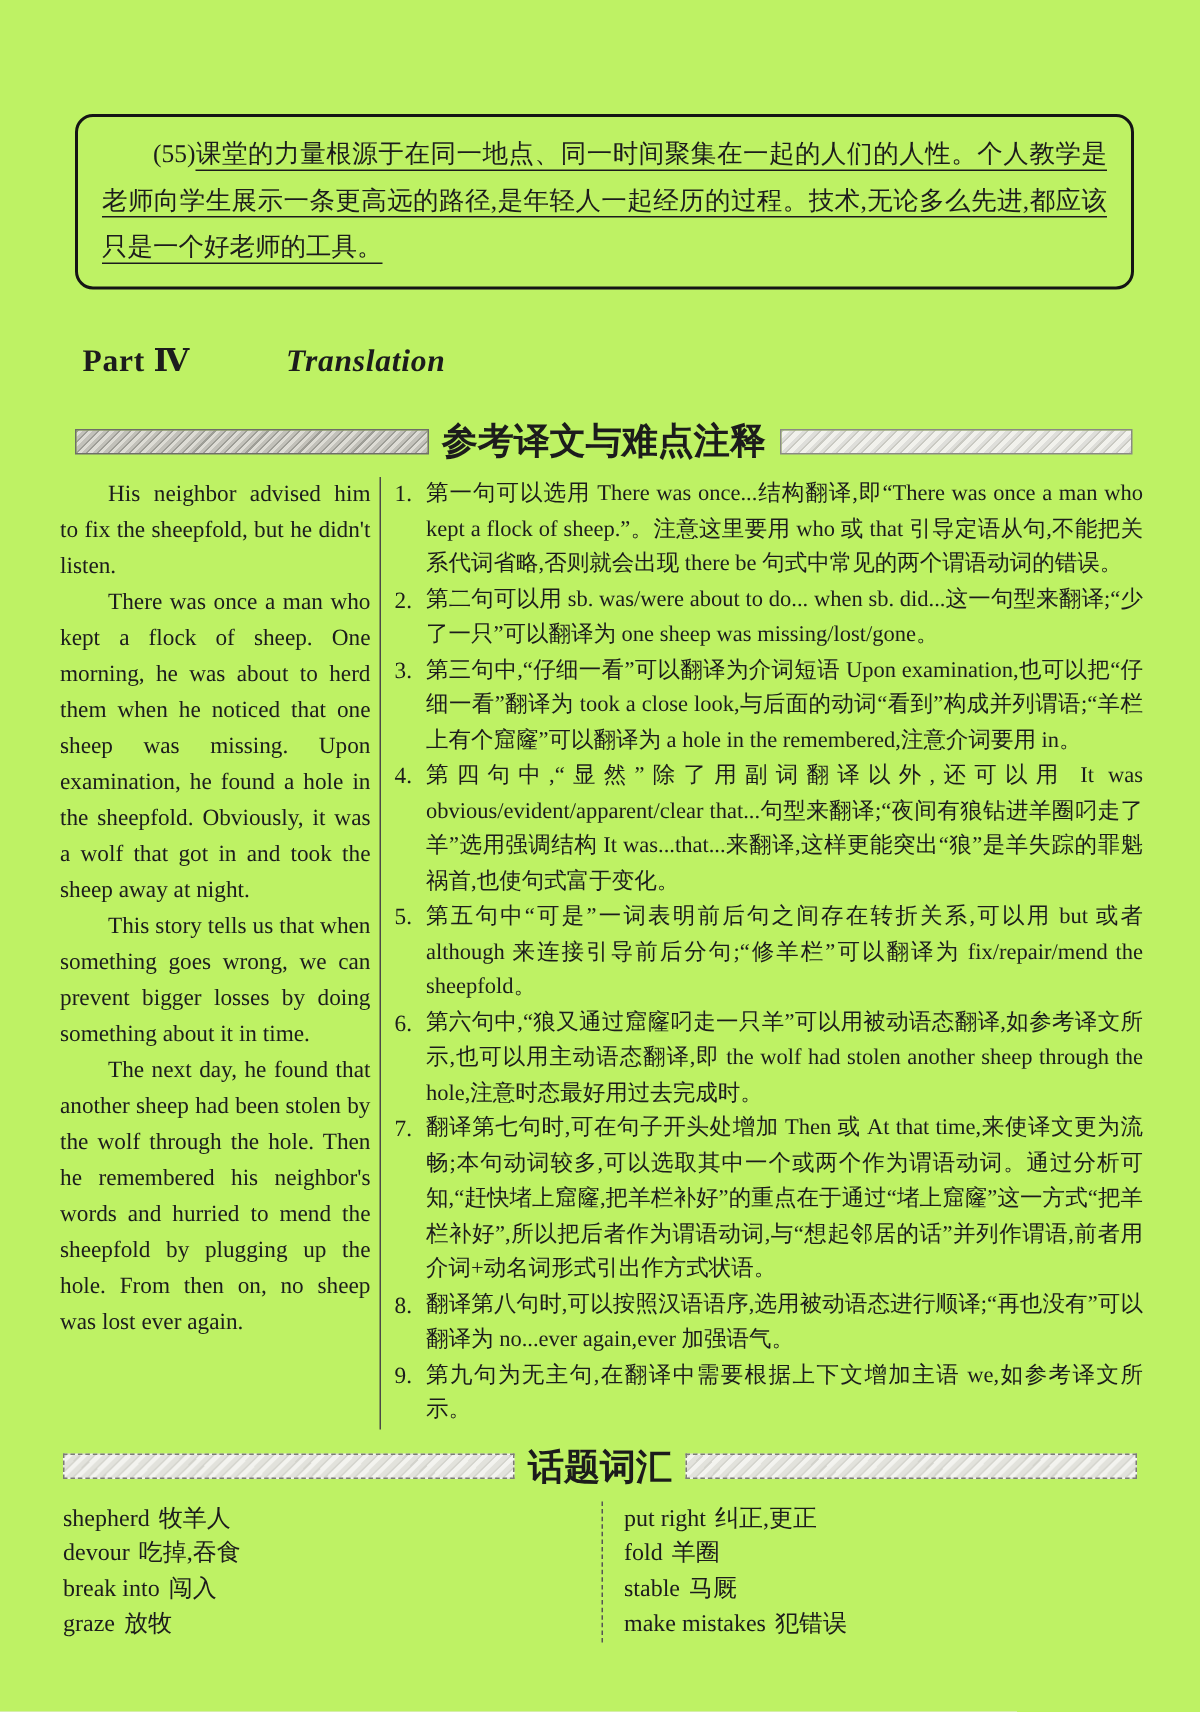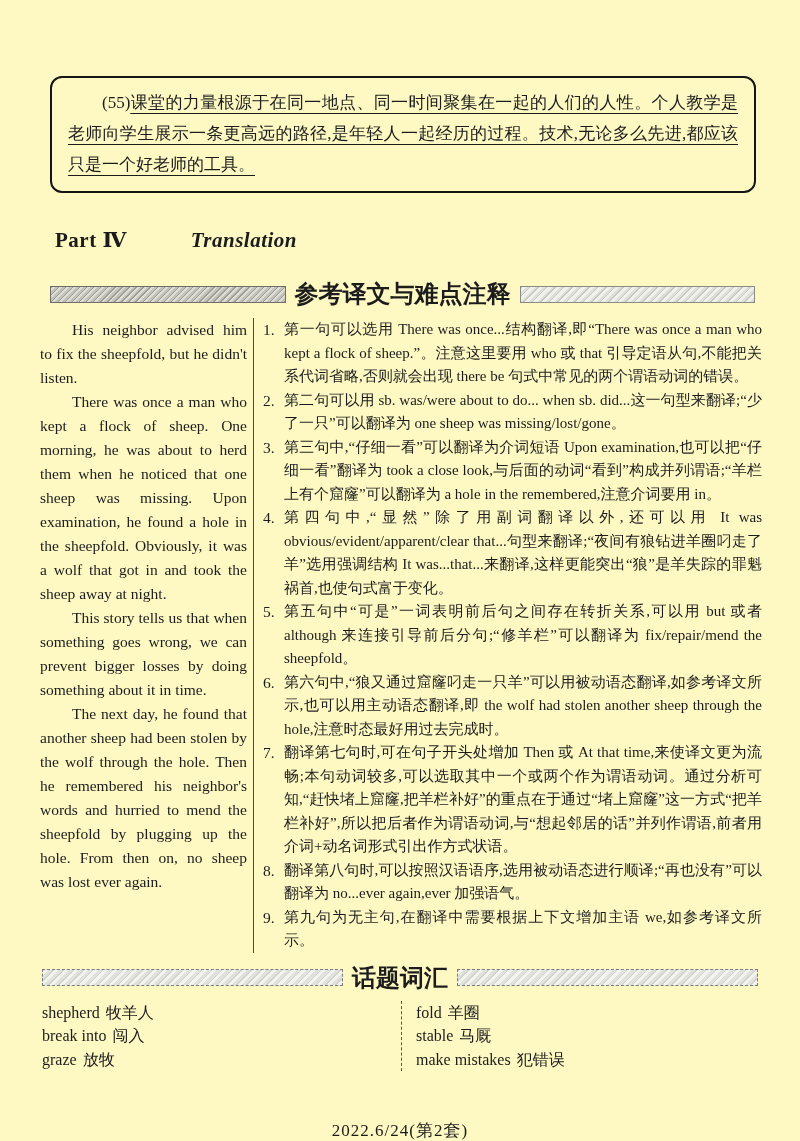--- a/index.html
+++ b/index.html
@@ -1,20 +1,20 @@
 <!DOCTYPE html>
 <html><head>
 <meta charset="utf-8">
 <style>
   html,body{margin:0;padding:0;background:#e9e9e6;}
   .page{
     position:relative;
     width:800px;height:1141px;
     margin:0 auto;
-    background:#fef9c3;
+    background:#bef264;
     color:#1c1c1c;
     font-family:"Liberation Serif","DejaVu Serif",serif;
     overflow:hidden;
     box-sizing:border-box;
   }
 
   
   .top-box{
     margin:76px 44px 0 50px;
     border:2.5px solid #151515;
@@ -198,24 +198,26 @@
 
   <div class="banner banner-vocab">
     <span class="bar bar-dashed"></span>
     <span class="banner-title">话题词汇</span>
     <span class="bar bar-dashed"></span>
   </div>
 
   <div class="vocab">
     <div class="vocab-col vocab-left">
       <div class="vocab-item"><span class="en">shepherd</span><span class="zh">牧羊人</span></div>
+      <div class="vocab-item"><span class="en">devour</span><span class="zh">吃掉,吞食</span></div>
       <div class="vocab-item"><span class="en">break into</span><span class="zh">闯入</span></div>
       <div class="vocab-item"><span class="en">graze</span><span class="zh">放牧</span></div>
     </div>
     <div class="vocab-col vocab-right">
+      <div class="vocab-item"><span class="en">put right</span><span class="zh">纠正,更正</span></div>
       <div class="vocab-item"><span class="en">fold</span><span class="zh">羊圈</span></div>
       <div class="vocab-item"><span class="en">stable</span><span class="zh">马厩</span></div>
       <div class="vocab-item"><span class="en">make mistakes</span><span class="zh">犯错误</span></div>
     </div>
   </div>
 
   <div class="footer">
     <span>2022.6/24(第2套)</span>
   </div>
 

